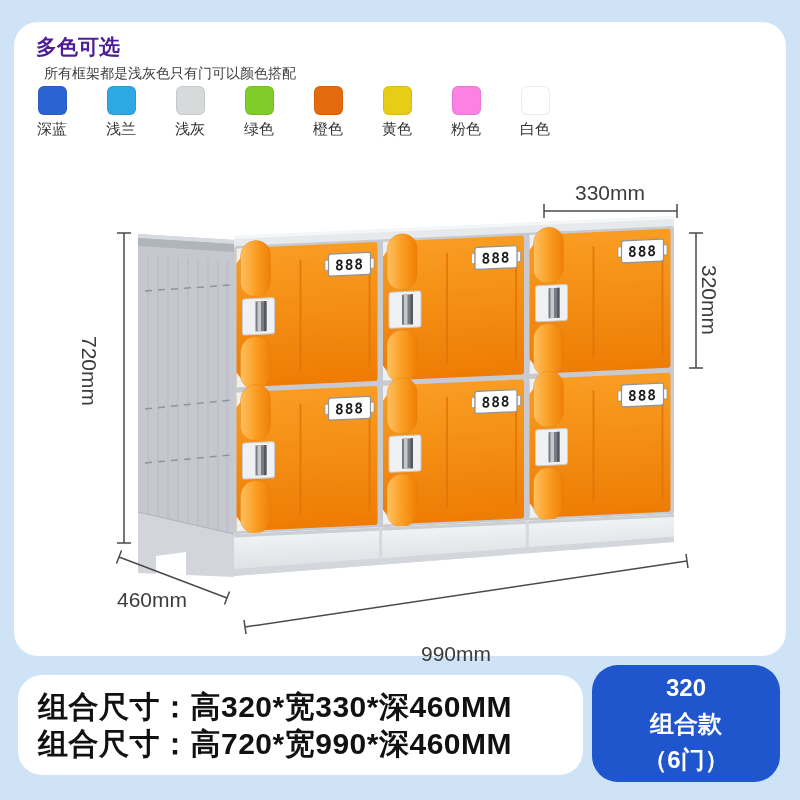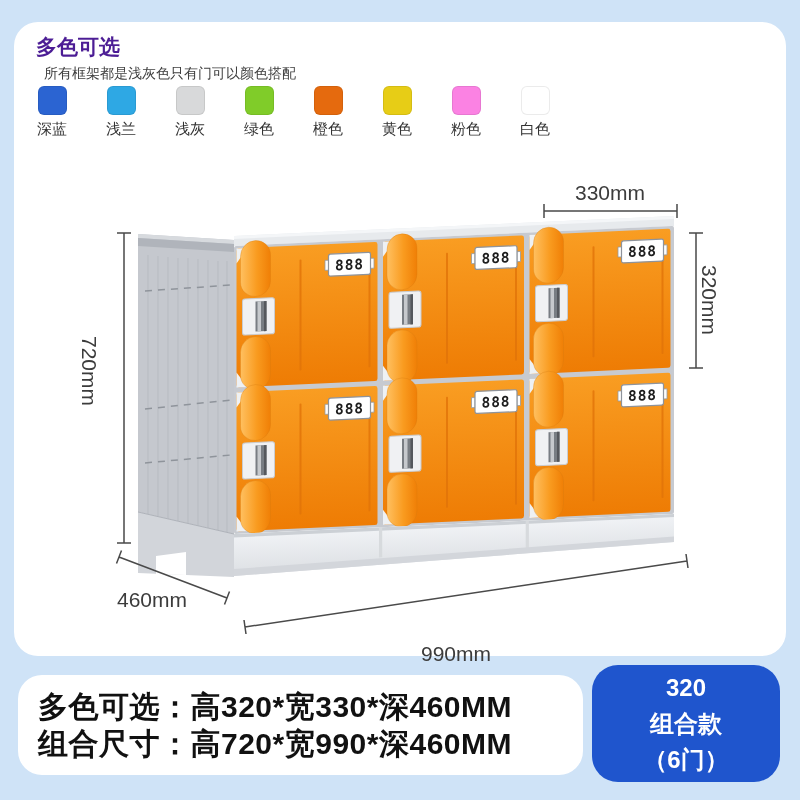--- a/index.html
+++ b/index.html
@@ -168,21 +168,21 @@
     </svg>
 
     <div class="dim dim-330">330mm</div>
     <div class="dim vert dim-320">320mm</div>
     <div class="dim vert dim-720">720mm</div>
     <div class="dim dim-460">460mm</div>
     <div class="dim dim-990">990mm</div>
   </div>
 
   <div class="spec-box">
-    <div class="spec-line">多色可选：高320*宽330*深460MM</div>
+    <div class="spec-line">组合尺寸：高320*宽330*深460MM</div>
     <div class="spec-line">组合尺寸：高720*宽990*深460MM</div>
   </div>
 
   <div class="badge" style="background-color: rgb(31, 85, 205);">
     <div>320</div>
     <div>组合款</div>
     <div>（6门）</div>
   </div>
 
 </div>

